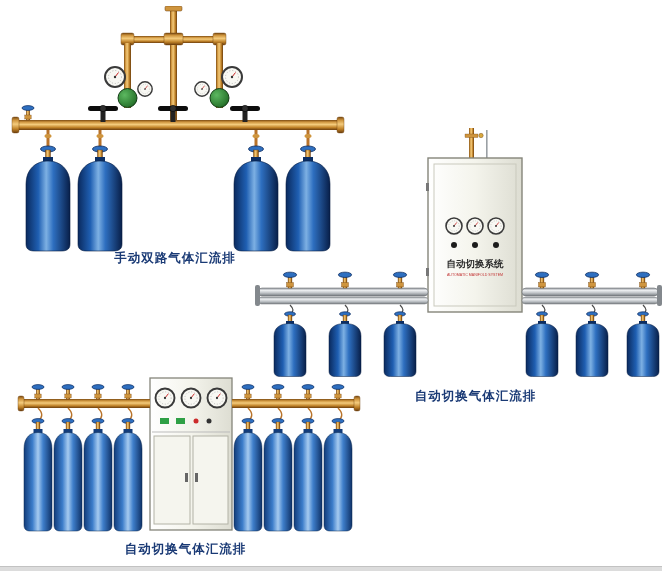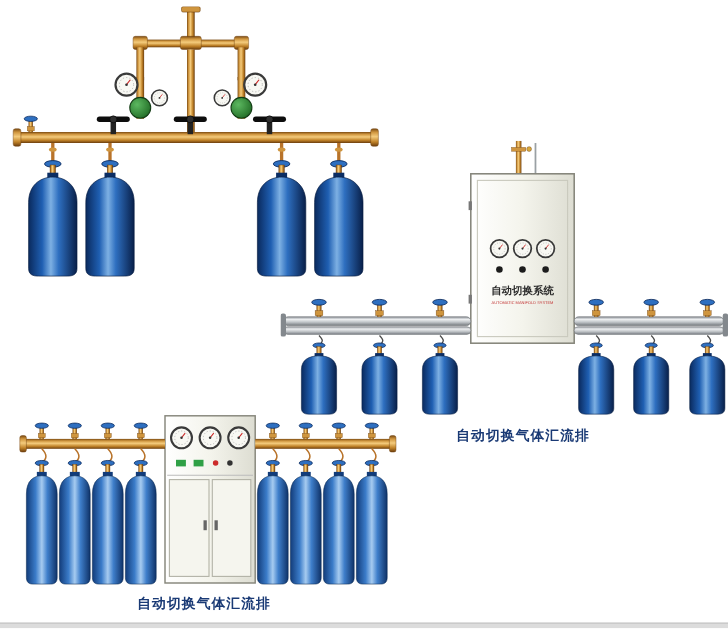--- a/index.html
+++ b/index.html
@@ -278,17 +278,18 @@
     <use href="#cylTall" transform="translate(22,61)"></use>
     <use href="#cylTall" transform="translate(52,61)"></use>
     <use href="#cylTall" transform="translate(82,61)"></use>
     <use href="#cylTall" transform="translate(112,61)"></use>
     <use href="#cylTall" transform="translate(232,61)"></use>
     <use href="#cylTall" transform="translate(262,61)"></use>
     <use href="#cylTall" transform="translate(292,61)"></use>
     <use href="#cylTall" transform="translate(322,61)"></use>
   </svg>
 
+  <div class="caption" style="left:100px;top:250px;width:150px">手动双路气体汇流排</div>
   <div class="caption" style="left:398px;top:388px;width:155px">自动切换气体汇流排</div>
   <div class="caption" style="left:108px;top:541px;width:155px">自动切换气体汇流排</div>
 
   <div id="bottom-divider"></div>
 </div>
 
 </body></html>

